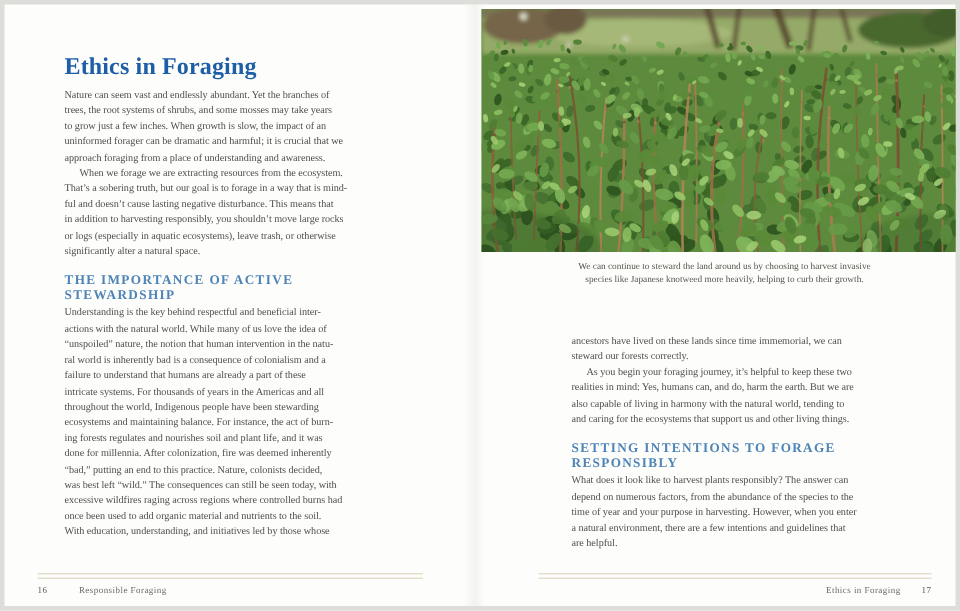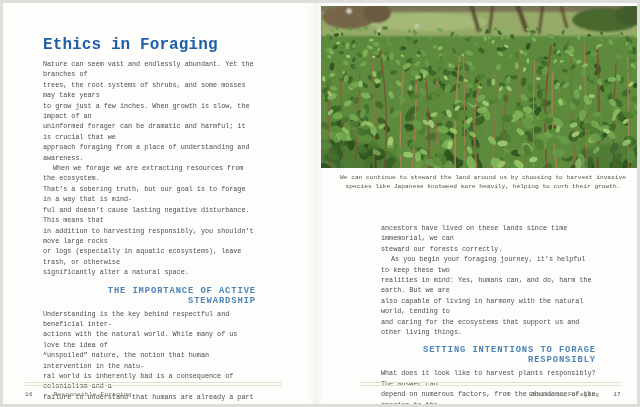--- a/index.html
+++ b/index.html
@@ -1,40 +1,40 @@
 <!DOCTYPE html>
 <html><head>
 <meta charset="utf-8">
 <style>
   html,body{margin:0;padding:0;background:#d8d8d5;}
   .spread{
     position:relative; width:640px; height:407px; box-sizing:border-box;
     background:#fdfdfb; border:3px solid #ddddda; overflow:hidden;
-    font-family:Liberation Mono, monospace;
+    font-family:Liberation Serif, serif;
   }
   .gutter-shadow{
     position:absolute; left:306px; top:0; width:14px; height:407px;
     background:linear-gradient(to right, rgba(0,0,0,0), rgba(80,75,60,0.06) 55%, rgba(0,0,0,0));
     pointer-events:none;
   }
   .column{position:absolute; width:213px;}
   .col-left{left:40px; top:33px;}
   .col-right{left:378px; top:220px; width:215px;}
   .title{
     margin:0 0 5px 0; font-size:16px; font-weight:bold; letter-spacing:0.1px;
     color:#1e5ea6;
   }
   .body{
     margin:0; font-size:6.8px; line-height:10.4px; letter-spacing:-0.03px;
     color:#4f4e4c; white-space:pre-line;
   }
   .indent{text-indent:10px;}
   .heading{
     margin:8px 0 3px 0; font-size:8.8px; line-height:10px; font-weight:bold;
-    letter-spacing:0.9px; color:#4e84b6; white-space:pre-line;text-align:right;
+    letter-spacing:0.9px; color:#4e84b6; white-space:pre-line;
   }
   .photo{
     position:absolute; left:318px; top:3px; width:319px; height:162px;
     overflow:hidden; background:#5d8a3c;
   }
   .caption{
     position:absolute; left:330px; top:171px; width:300px; text-align:center;
     font-size:6.2px; line-height:8.8px; color:#54544c; white-space:pre-line;
   }
   .footer-rule{

